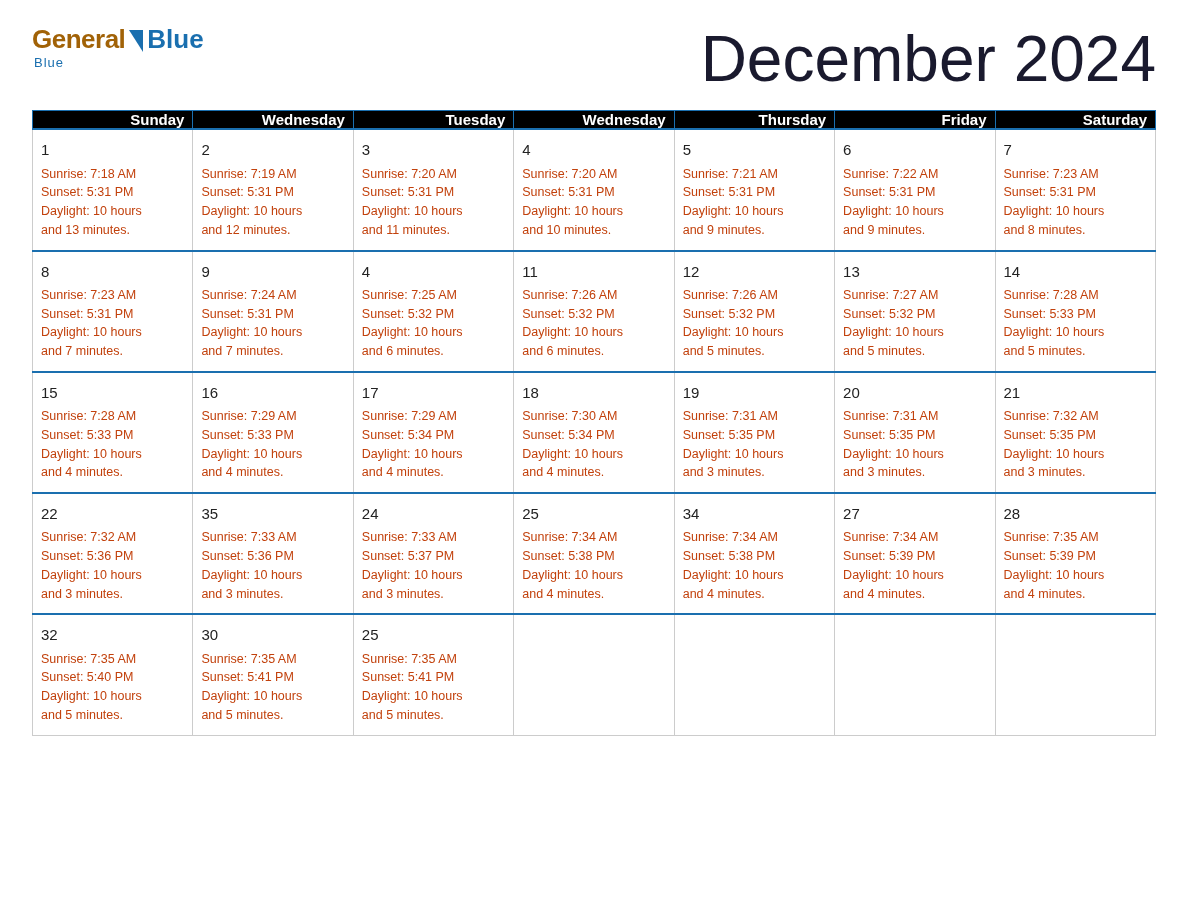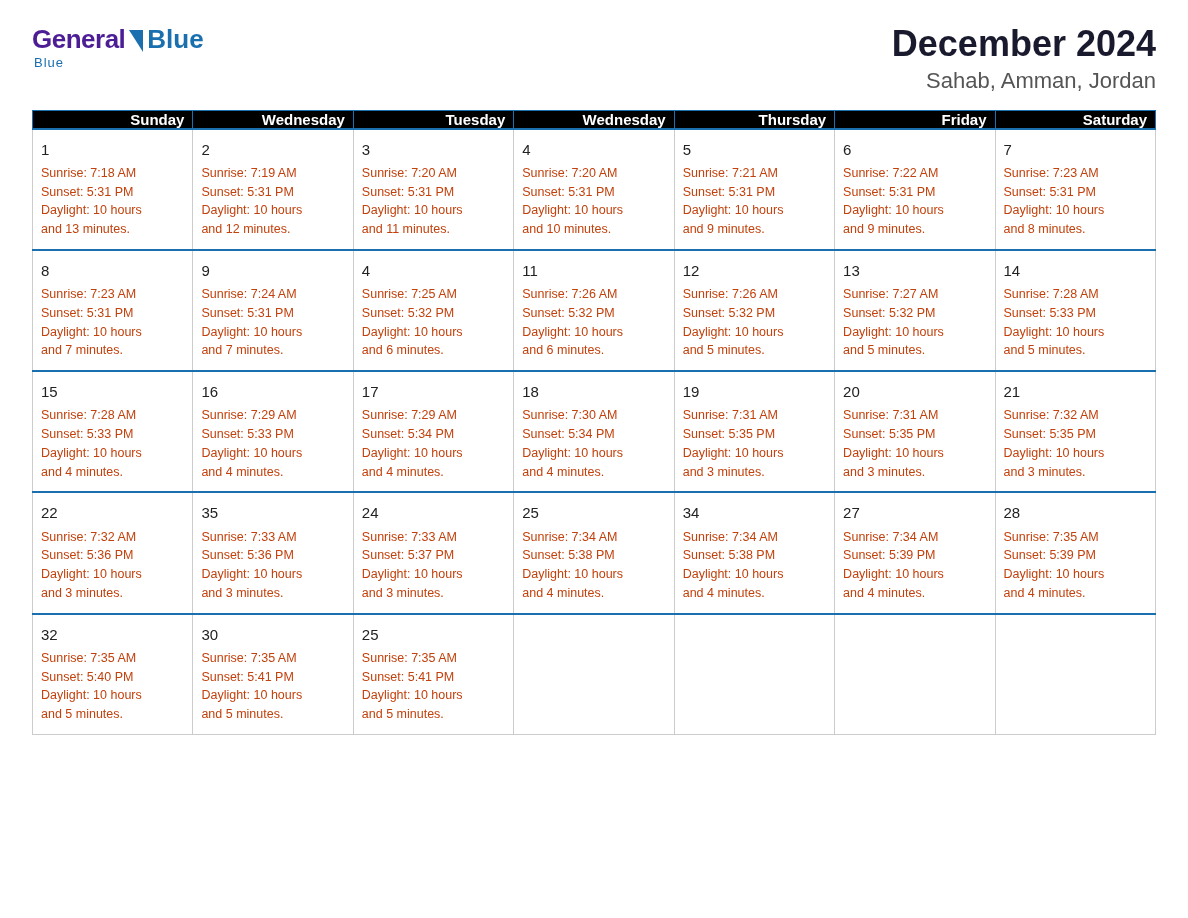--- a/index.html
+++ b/index.html
@@ -21,21 +21,21 @@
       flex-direction: column;
       align-items: flex-start;
     }
     .logo-top {
       display: flex;
       align-items: center;
     }
     .logo-general {
       font-size: 26px;
       font-weight: bold;
-      color: #4c1d95;
+      color: #a16207;
       letter-spacing: -0.5px;
       text-align: right;
     }
     .logo-triangle {
       width: 0;
       height: 0;
       border-left: 14px solid transparent;
       border-right: 0px solid transparent;
       border-top: 22px solid #1a6faf;
       margin-left: 4px;
@@ -50,22 +50,22 @@
     .logo-bottom {
       font-size: 13px;
       color: #1a6faf;
       margin-left: 2px;
       letter-spacing: 1px;
     }
     .title-block {
       text-align: right;
     }
     .main-title {
-      font-size: 36px;
-      font-weight: bold;
+      font-size: 64px;
+      font-weight: normal;
       color: #1a1a2e;
       line-height: 1.1;
     }
     .subtitle {
       font-size: 22px;
       color: #555;
       margin-top: 4px;
     }
     table {
       width: 100%;
@@ -125,21 +125,20 @@
   <div class="logo">
     <div class="logo-top">
       <span class="logo-general">General</span>
       <div class="logo-triangle"></div>
       <span class="logo-blue">Blue</span>
     </div>
     <div class="logo-bottom">Blue</div>
   </div>
   <div class="title-block">
     <div class="main-title">December 2024</div>
-    <div class="subtitle">Sahab, Amman, Jordan</div>
   </div>
 </div>
 
 <table>
   <thead>
     <tr>
     <th>Sunday</th>
         <th>Wednesday</th>
         <th>Tuesday</th>
         <th>Wednesday</th>

